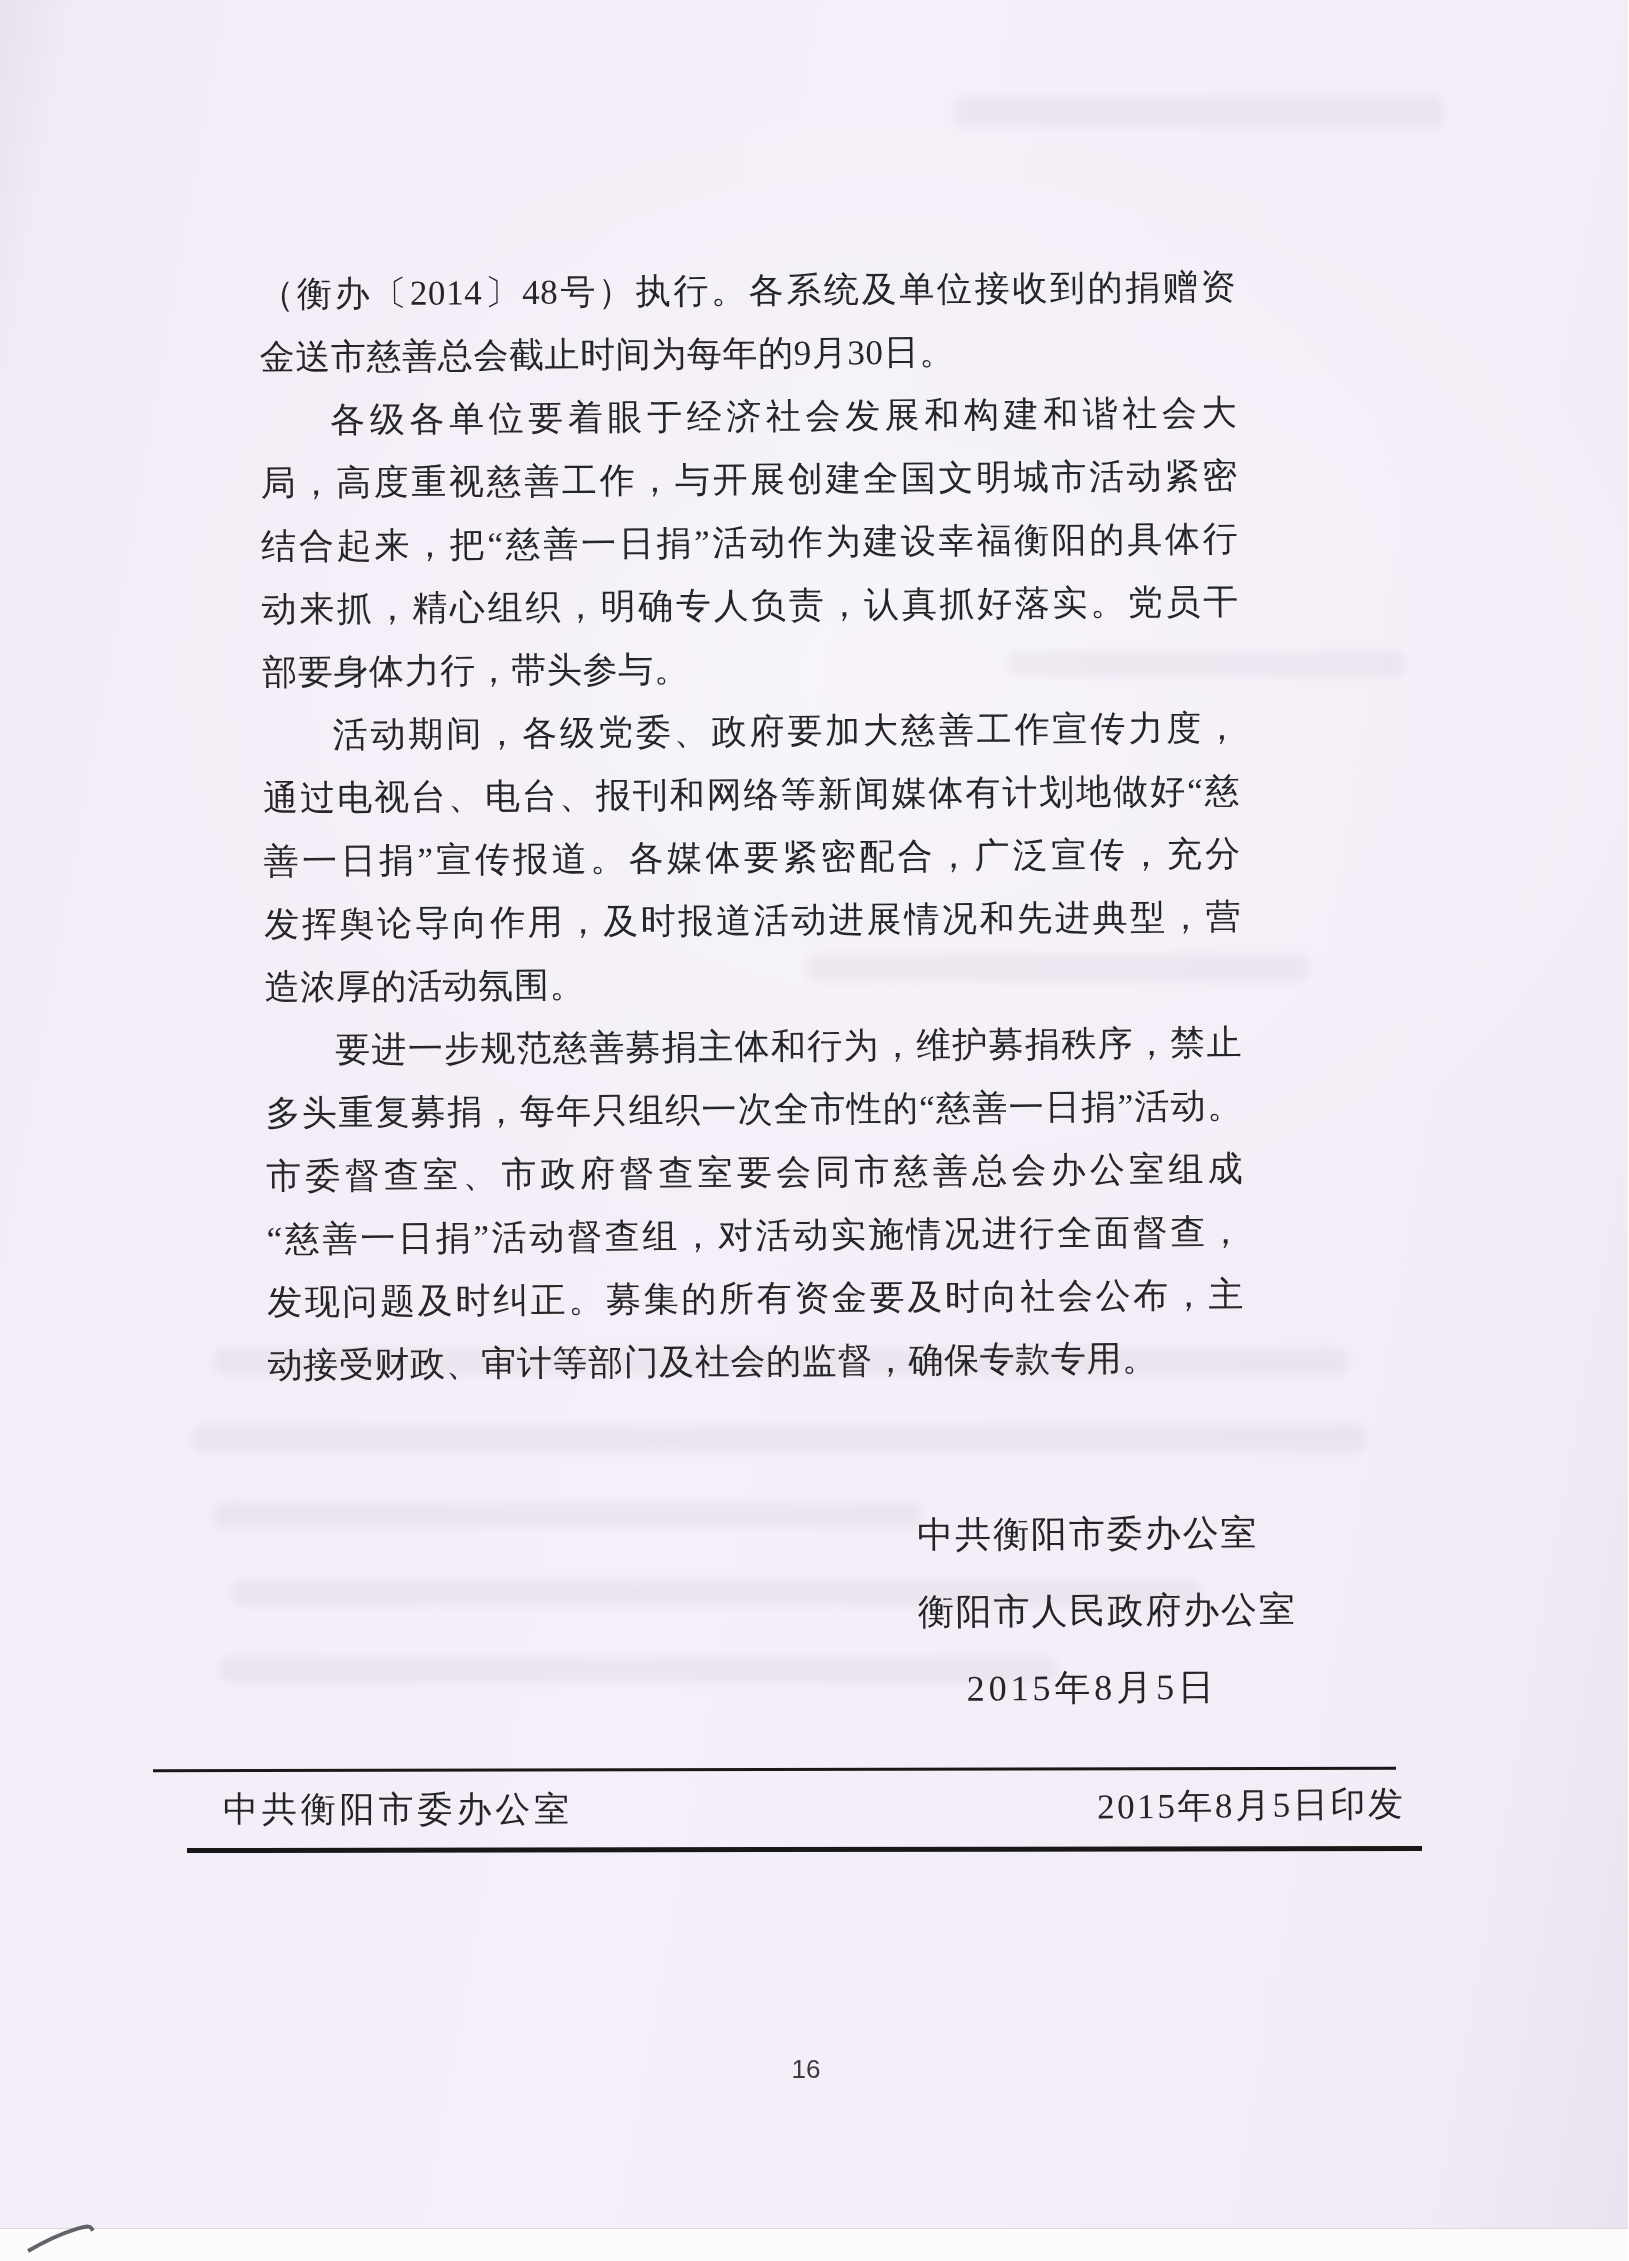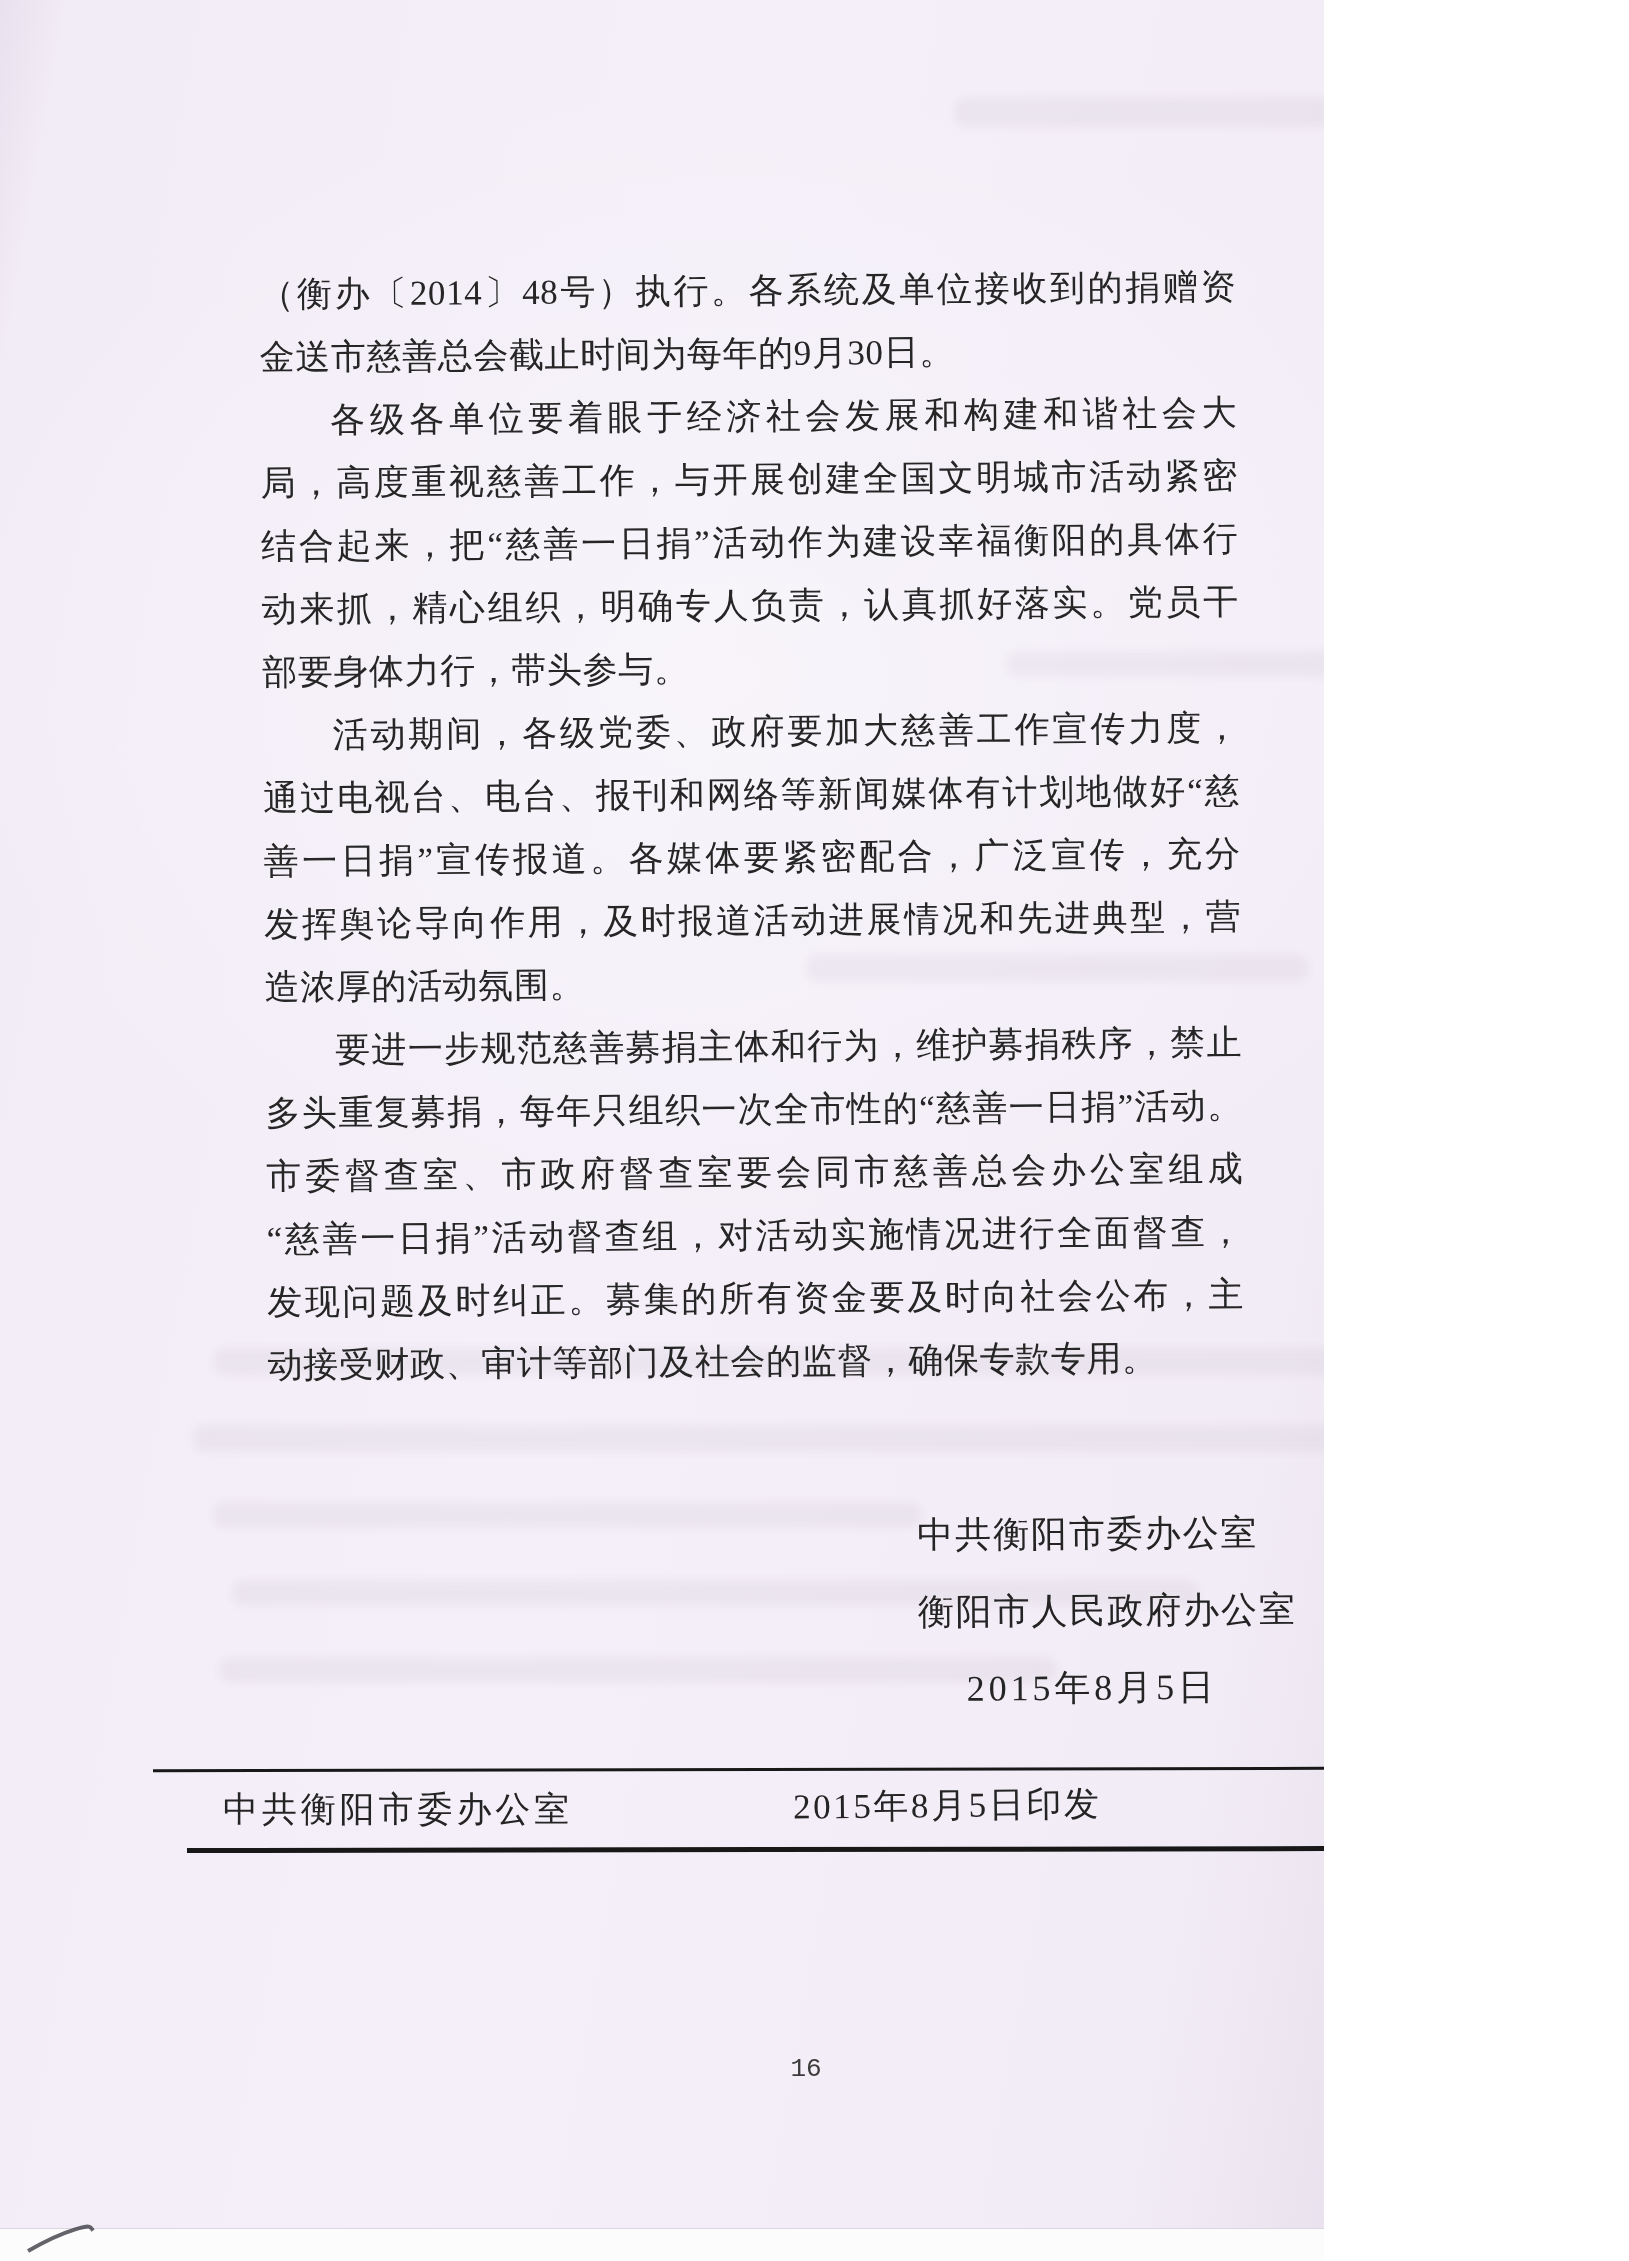--- a/index.html
+++ b/index.html
@@ -2,21 +2,21 @@
 <html style="font-size:10.3px"><head>
 <meta charset="utf-8">
 <style>
   html,body{margin:0;padding:0;}
   body{
     width:1630px;height:2261px;
     font-family:"Liberation Serif","DejaVu Serif",serif;
     background:#ffffff;
   }
   .page{
-    position:relative;width:1324px;height:2261px;overflow:hidden;
+    position:relative;width:1628px;height:2261px;overflow:hidden;
     background:
       radial-gradient(ellipse 1161px 903px at 55% 30%, rgba(255,255,255,0.35), rgba(255,255,255,0) 70%),
       linear-gradient(100deg,#e9e1ee 0%,#f2ecf6 4%,#f4eff8 45%,#f2ecf6 88%,#eae3ef 100%);
   }
   
   .smudge{
     position:absolute;background:#5a4a66;opacity:0.05;border-radius:11.6px;
     filter:blur(4.5px);pointer-events:none;
   }
   .body-text{
@@ -44,21 +44,21 @@
     position:absolute;left:223px;top:1787px;height:45px;line-height:45px;
     font-size:35px;color:#242424;letter-spacing:3.9px;white-space:nowrap;
   }
   .footer-print-date{
     position:absolute;right:222px;top:1783px;height:45px;line-height:45px;
     font-size:35px;color:#242424;letter-spacing:2.6px;white-space:nowrap;
     transform:rotate(-0.6deg);
   }
   .page-number{
     position:absolute;left:777px;top:2054px;width:58px;text-align:center;
-    font-family:Liberation Mono, monospace;
+    font-family:Liberation Sans, sans-serif;
     font-size:26px;color:#3b3b3b;
   }
   .scan-edge{
     position:absolute;left:0;bottom:0;width:1630px;height:32px;
     background:#fcfcfd;border-top:1.3px solid #ddd6e1;
   }
   .pen-mark{position:absolute;left:24.5px;top:2223px;pointer-events:none;}
 </style>
 </head>
 <body>

